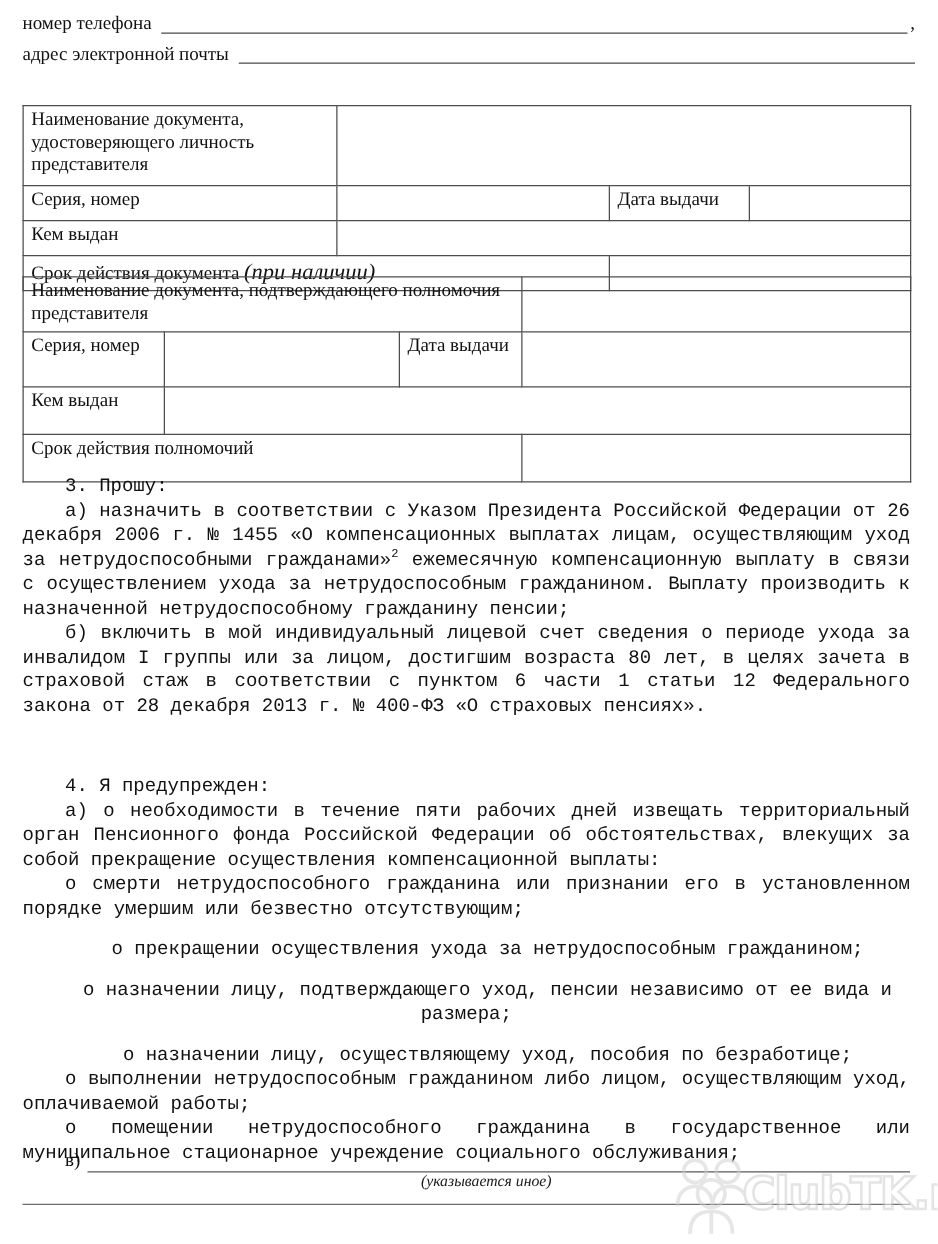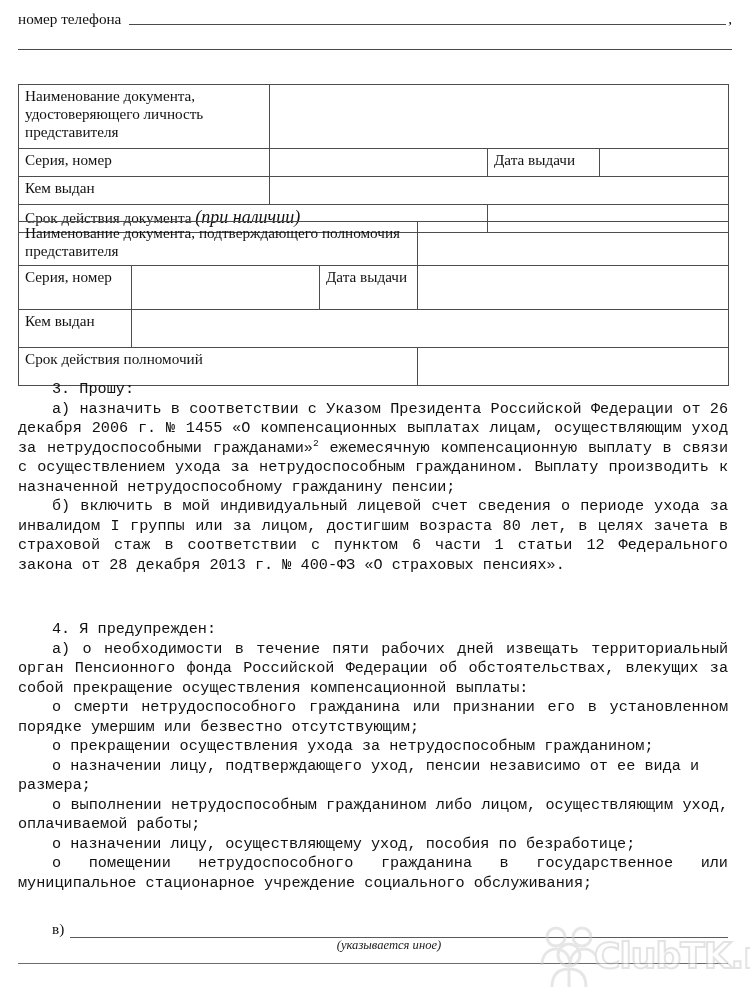--- a/index.html
+++ b/index.html
@@ -27,21 +27,21 @@
   }
 
   
   .hdr {
     position: absolute;
     left: 18px;
     right: 18px;
   }
   .hdr-row {
     display: flex;
-    align-items: flex-start;
+    align-items: center;
     margin-bottom: 7px;
   }
   .hdr-label {
     white-space: nowrap;
     font-size: 15.2px;
     line-height: 1.18;
     padding-right: 8px;
   }
   .hdr-rule {
     flex: 1 1 auto;
@@ -84,21 +84,21 @@
   }
   .p {
     text-align: justify;
     text-justify: inter-word;
     font-size: 15.2px;
     line-height: 1.285;
     margin: 0;
     text-indent: 34px;
     font-family: Liberation Mono, monospace;
   }
-  .p.last-left { text-align: left; }
+  .p.last-left { text-align: center; margin-top: 13px; }
   sup {
     font-size: 9.6px;
     vertical-align: super;
     line-height: 0;
   }
 
   
   .vline-wrap {
     position: absolute;
     left: 18px;
@@ -169,20 +169,21 @@
 
   <div class="hdr" style="top:10px;">
 
     <div class="hdr-row">
       <span class="hdr-label">номер телефона</span>
       <span class="hdr-rule"></span>
       <span class="hdr-comma">,</span>
     </div>
 
     <div class="hdr-row">
+      <span class="hdr-label">адрес электронной почты</span>
       <span class="hdr-rule"></span>
     </div>
 
   </div>
 
   <table class="doc" style="top:84px;">
     <colgroup>
       <col style="width:251px">
       <col style="width:218px">
       <col style="width:112px">
@@ -247,22 +248,22 @@
     <p class="p"><span>а) назначить в соответствии с Указом Президента Российской Федерации от 26 декабря 2006 г. № 1455 «О компенсационных выплатах лицам, осуществляющим уход за нетрудоспособными гражданами»</span><sup>2</sup><span> ежемесячную компенсационную выплату в связи с осуществлением ухода за нетрудоспособным гражданином. Выплату производить к назначенной нетрудоспособному гражданину пенсии;</span></p>
     <p class="p">б) включить в мой индивидуальный лицевой счет сведения о периоде ухода за инвалидом I группы или за лицом, достигшим возраста 80 лет, в целях зачета в страховой стаж в соответствии с пунктом 6 части 1 статьи 12 Федерального закона от 28 декабря 2013 г. № 400-ФЗ «О страховых пенсиях».</p>
   </div>
 
   <div class="sect" style="top:620px;">
     <p class="p">4. Я предупрежден:</p>
     <p class="p">а) о необходимости в течение пяти рабочих дней извещать территориальный орган Пенсионного фонда Российской Федерации об обстоятельствах, влекущих за собой прекращение осуществления компенсационной выплаты:</p>
     <p class="p">о смерти нетрудоспособного гражданина или признании его в установленном порядке умершим или безвестно отсутствующим;</p>
     <p class="p last-left">о прекращении осуществления ухода за нетрудоспособным гражданином;</p>
     <p class="p last-left">о назначении лицу, подтверждающего уход, пенсии независимо от ее вида и размера;</p>
+    <p class="p last-left">о назначении лицу, осуществляющему уход, пособия по безработице;</p>
     <p class="p">о выполнении нетрудоспособным гражданином либо лицом, осуществляющим уход, оплачиваемой работы;</p>
-    <p class="p last-left">о назначении лицу, осуществляющему уход, пособия по безработице;</p>
     <p class="p">о помещении нетрудоспособного гражданина в государственное или муниципальное стационарное учреждение социального обслуживания;</p>
   </div>
 
   <div class="vline-wrap" style="top:920px;">
     <span class="vline-label">в)</span>
     <span class="vline-rule"></span>
   </div>
 
   <div class="caption" style="top:938px;">(указывается иное)</div>
 

